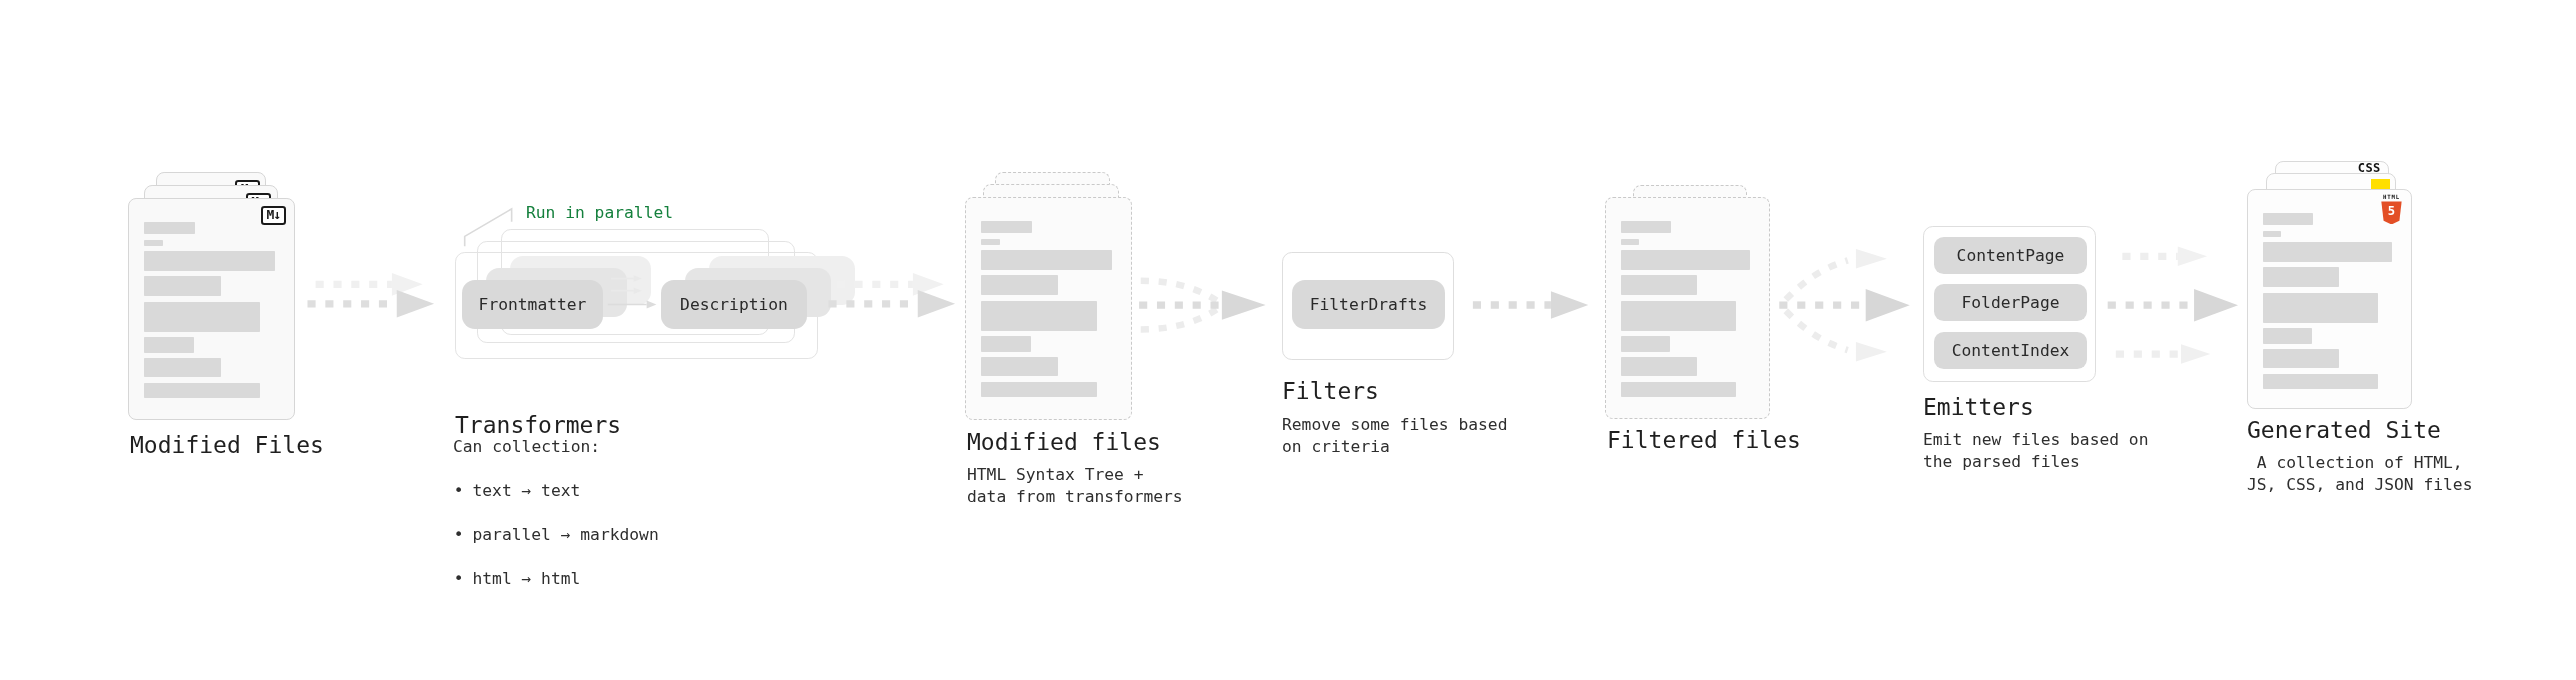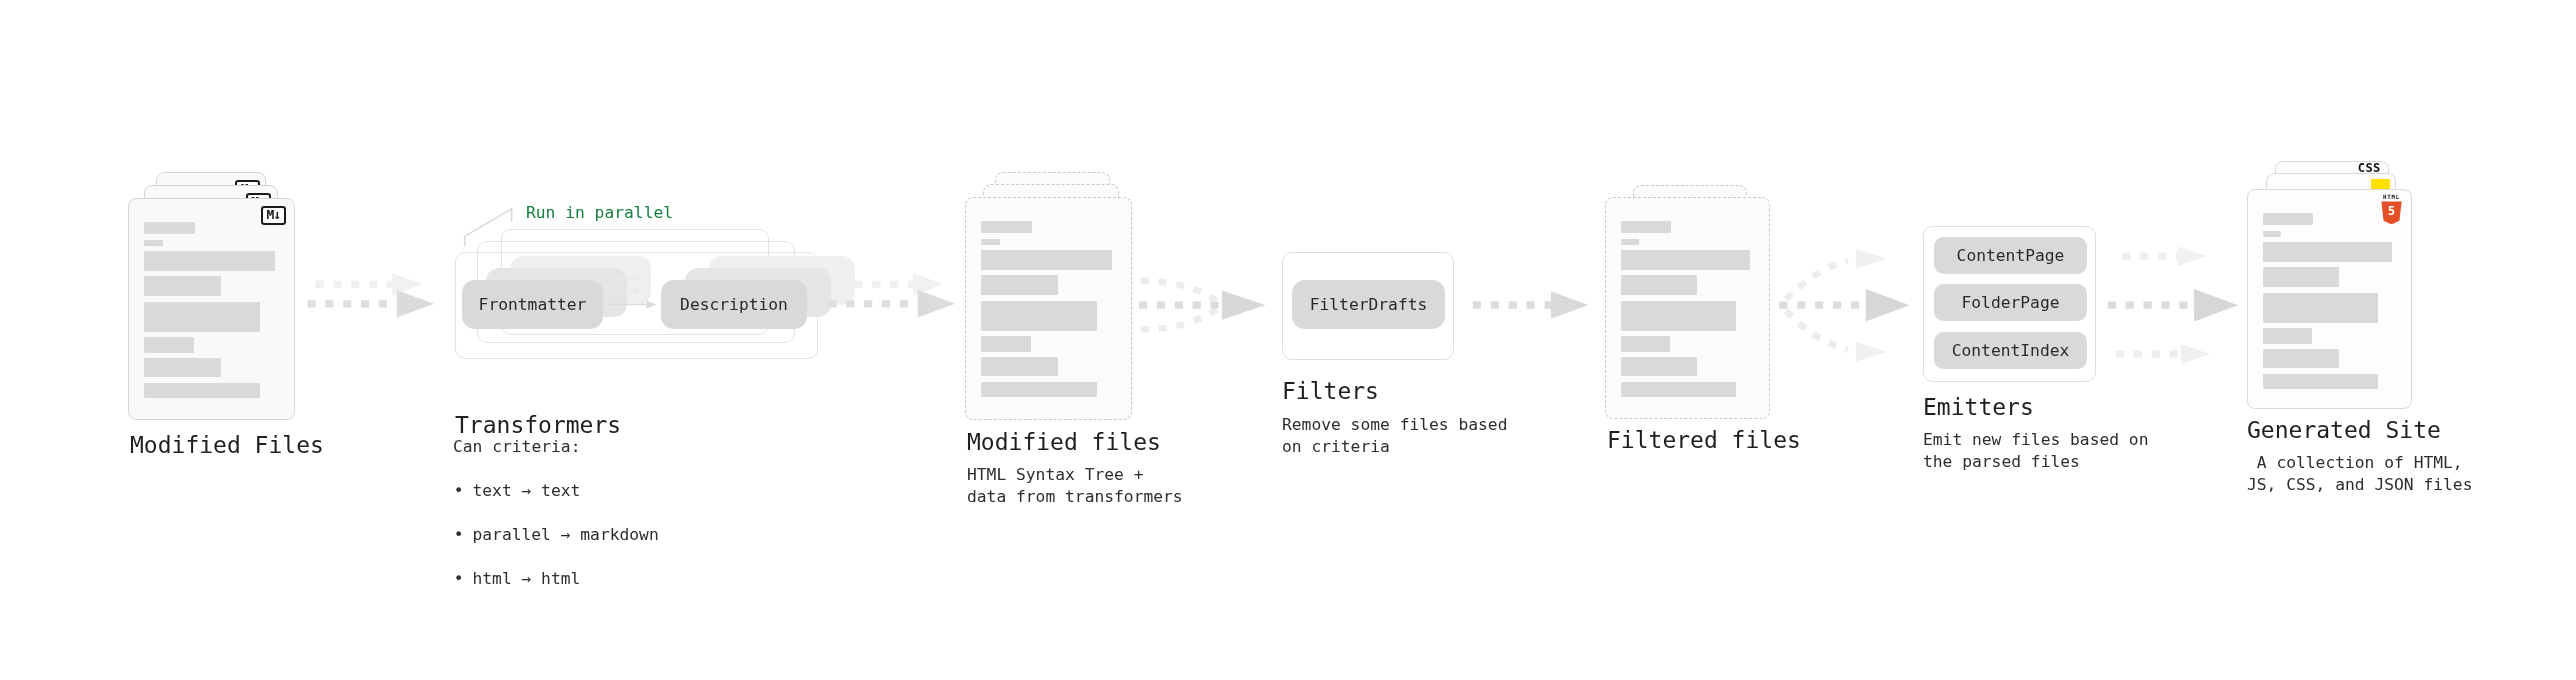--- a/index.html
+++ b/index.html
@@ -141,21 +141,21 @@
       <line x1="6" y1="13" x2="34" y2="13" stroke="#e9e9e9" stroke-width="2"></line>
       <polygon points="34,9 44,13 34,17" fill="#e9e9e9"></polygon>
       <line x1="6" y1="28" x2="34" y2="28" stroke="#e9e9e9" stroke-width="2"></line>
       <polygon points="34,24 44,28 34,32" fill="#e9e9e9"></polygon>
       <line x1="2" y1="45" x2="50" y2="45" stroke="#dcdcdc" stroke-width="2"></line>
       <polygon points="50,40 62,45 50,50" fill="#dcdcdc"></polygon>
     </svg>
 
     <div class="title" style="left:455px;top:378px;margin-top:34px;">Transformers</div>
     <div class="desc" style="left:453px;top:414px;">
-      <div>Can criteria:</div>
+      <div>Can collection:</div>
       <div class="bullet-row">
         <span class="dot">•</span>
         <span>text → text</span>
       </div>
       <div class="bullet-row">
         <span class="dot">•</span>
         <span>parallel → markdown</span>
       </div>
       <div class="bullet-row">
         <span class="dot">•</span>

